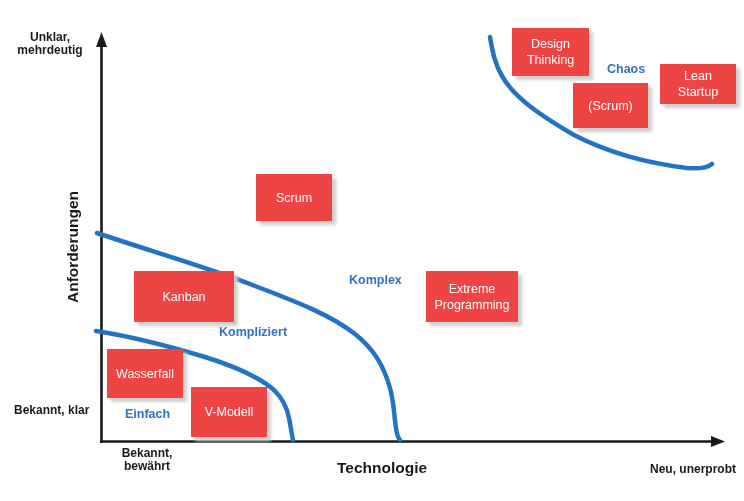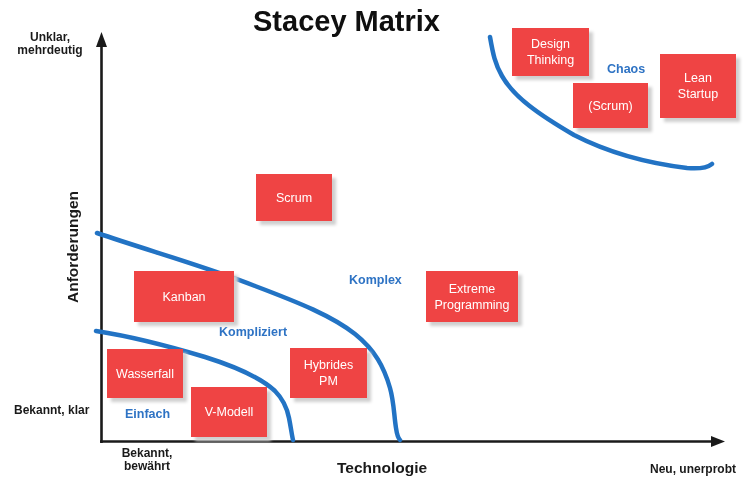--- a/index.html
+++ b/index.html
@@ -63,33 +63,32 @@
     justify-content: center;
     text-align: center;
     white-space: pre-line;
     box-shadow: 4px 4px 3px #cfcfcf;
     z-index: 2;
   }
   
   .b-scrum        { left: 256px; top: 174px; width: 76px; height: 47px; }
   .b-design       { left: 512px; top: 28px;  width: 77px; height: 48px; }
   .b-scrum-chaos  { left: 573px; top: 83px;  width: 75px; height: 45px; }
-  .b-lean         { left: 660px; top: 54px;  width: 76px; height: 64px; text-align: center; }
+  .b-lean         { left: 660px; top: 64px;  width: 76px; height: 40px; text-align: center; }
   .b-kanban       { left: 134px; top: 271px; width: 100px; height: 51px; }
   .b-xp           { left: 426px; top: 271px; width: 92px; height: 51px; }
   .b-wasserfall   { left: 107px; top: 349px; width: 76px; height: 49px; }
   .b-vmodell      { left: 191px; top: 387px; width: 76px; height: 50px; }
   .b-hybrides     { left: 290px; top: 348px; width: 77px; height: 50px; }
 </style>
 </head>
 <body>
 
 <div class="canvas">
 
-  <div class="title">Stacey Matrix</div>
 
   <svg class="layer" width="744" height="501" viewBox="0 0 744 501">
 
     <line x1="101.5" y1="443" x2="101.5" y2="44" stroke="#1a1a1a" stroke-width="2.6"></line>
     <polygon points="101.5,32 96,47 107,47" fill="#1a1a1a"></polygon>
     <line x1="100" y1="441.5" x2="713" y2="441.5" stroke="#1a1a1a" stroke-width="2.6"></line>
     <polygon points="725,441.5 711,436 711,447" fill="#1a1a1a"></polygon>
 
     <path d="M490,37 C493,54 495,64 502,76 C514,97 538,114 574,135 C607,152 646,163 687,168 C698,169 707,168 712,164" fill="none" stroke="#2273c4" stroke-width="4.5" stroke-linecap="round"></path>
     <path d="M97,233 C150,251 210,268 255,286 C300,303 332,316 355,334 C375,350 384,367 390,388 C394,402 394,416 396,428 C397,435 398,438 400,440" fill="none" stroke="#2273c4" stroke-width="4.5" stroke-linecap="round"></path>
@@ -114,16 +113,14 @@
   <div class="method-box b-design">Design
 Thinking</div>
   <div class="method-box b-scrum-chaos">(Scrum)</div>
   <div class="method-box b-lean">Lean
 Startup</div>
   <div class="method-box b-kanban">Kanban</div>
   <div class="method-box b-xp">Extreme
 Programming</div>
   <div class="method-box b-wasserfall">Wasserfall</div>
   <div class="method-box b-vmodell">V-Modell</div>
-  <div class="method-box b-hybrides">Hybrides
-PM</div>
 
 </div>
 
 </body></html>

